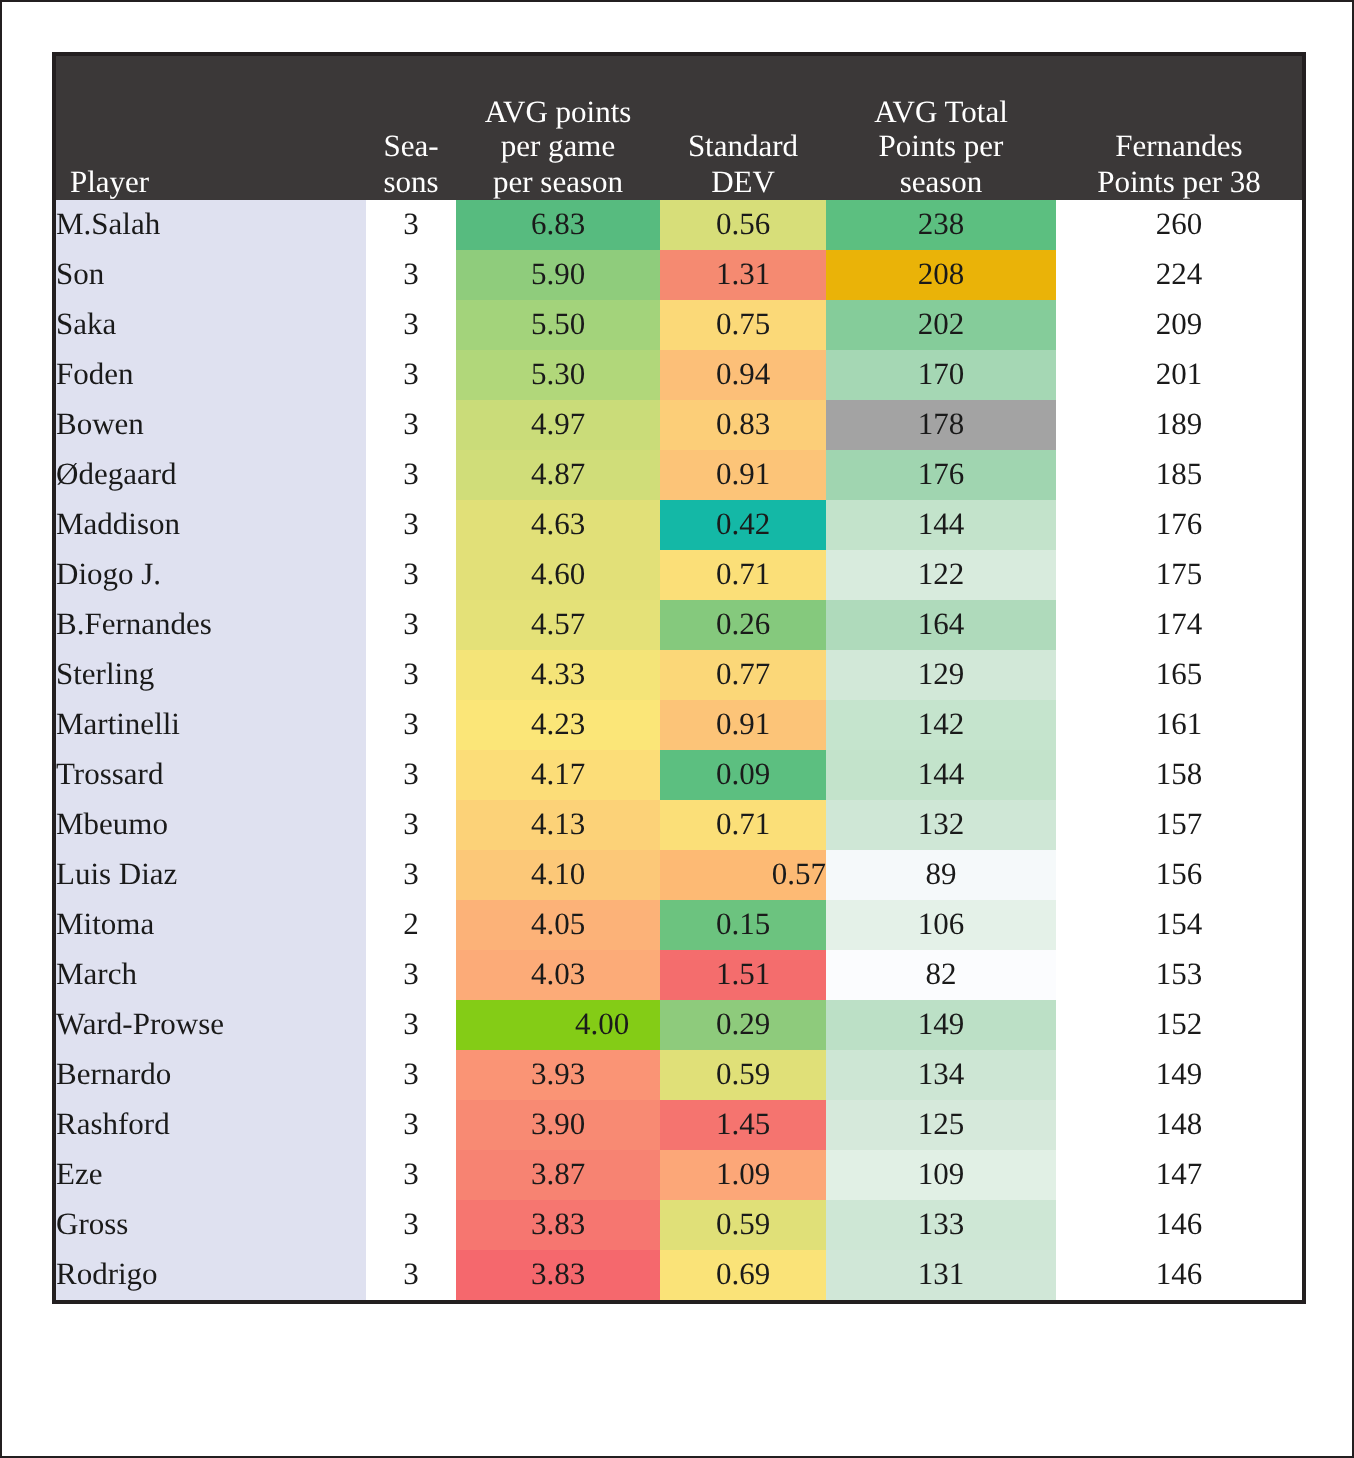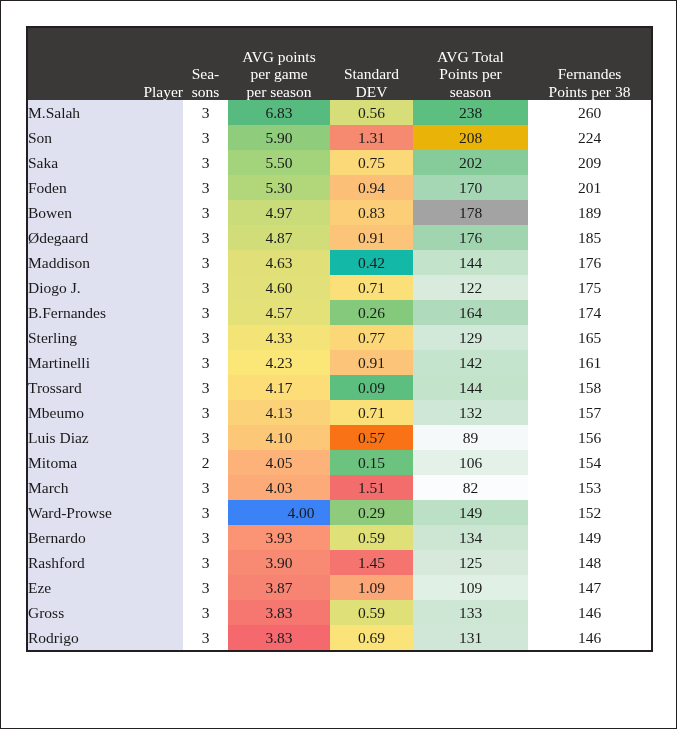--- a/index.html
+++ b/index.html
@@ -54,21 +54,21 @@
     color: #ffffff;
     font-weight: normal;
     font-size: 15.5px;
     height: 72px;
     vertical-align: bottom;
     padding-bottom: 3px;
     text-align: center;
     white-space: pre-line;
   }
   thead th.h-player {
-    text-align: right;
+    text-align: left;
     padding-left: 7px;
   }
   thead th .hl {
     display: block;
   }
 
   
   tbody tr {
     height: 25px;
   }
@@ -224,21 +224,21 @@
             <td class="c-seasons">3</td>
             <td class="c-avg" style="background: rgb(252, 210, 120);">4.13</td>
             <td class="c-std" style="background: rgb(251, 223, 120);">0.71</td>
             <td class="c-tot" style="background: rgb(207, 231, 214);">132</td>
             <td class="c-exp">157</td>
           </tr>
           <tr>
             <td class="c-player">Luis Diaz</td>
             <td class="c-seasons">3</td>
             <td class="c-avg" style="background: rgb(252, 200, 120);">4.10</td>
-            <td class="c-std" style="background: #f97316;">0.57</td>
+            <td class="c-std" style="background: #fdba74; text-align: right;">0.57</td>
             <td class="c-tot" style="background: rgb(245, 249, 250);">89</td>
             <td class="c-exp">156</td>
           </tr>
           <tr>
             <td class="c-player">Mitoma</td>
             <td class="c-seasons">2</td>
             <td class="c-avg" style="background: rgb(252, 178, 120);">4.05</td>
             <td class="c-std" style="background: rgb(108, 195, 127);">0.15</td>
             <td class="c-tot" style="background: rgb(228, 241, 232);">106</td>
             <td class="c-exp">154</td>
@@ -247,21 +247,21 @@
             <td class="c-player">March</td>
             <td class="c-seasons">3</td>
             <td class="c-avg" style="background: rgb(252, 171, 120);">4.03</td>
             <td class="c-std" style="background: rgb(244, 109, 109);">1.51</td>
             <td class="c-tot" style="background: rgb(251, 252, 254);">82</td>
             <td class="c-exp">153</td>
           </tr>
           <tr>
             <td class="c-player">Ward-Prowse</td>
             <td class="c-seasons">3</td>
-            <td class="c-avg" style="background: #3b82f6; padding-left: 44px;">4.00</td>
+            <td class="c-avg" style="background: #84cc16; padding-left: 44px;">4.00</td>
             <td class="c-std" style="background: rgb(142, 203, 124);">0.29</td>
             <td class="c-tot" style="background: rgb(188, 224, 198);">149</td>
             <td class="c-exp">152</td>
           </tr>
           <tr>
             <td class="c-player">Bernardo</td>
             <td class="c-seasons">3</td>
             <td class="c-avg" style="background: rgb(250, 148, 117);">3.93</td>
             <td class="c-std" style="background: rgb(224, 224, 120);">0.59</td>
             <td class="c-tot" style="background: rgb(205, 230, 212);">134</td>

